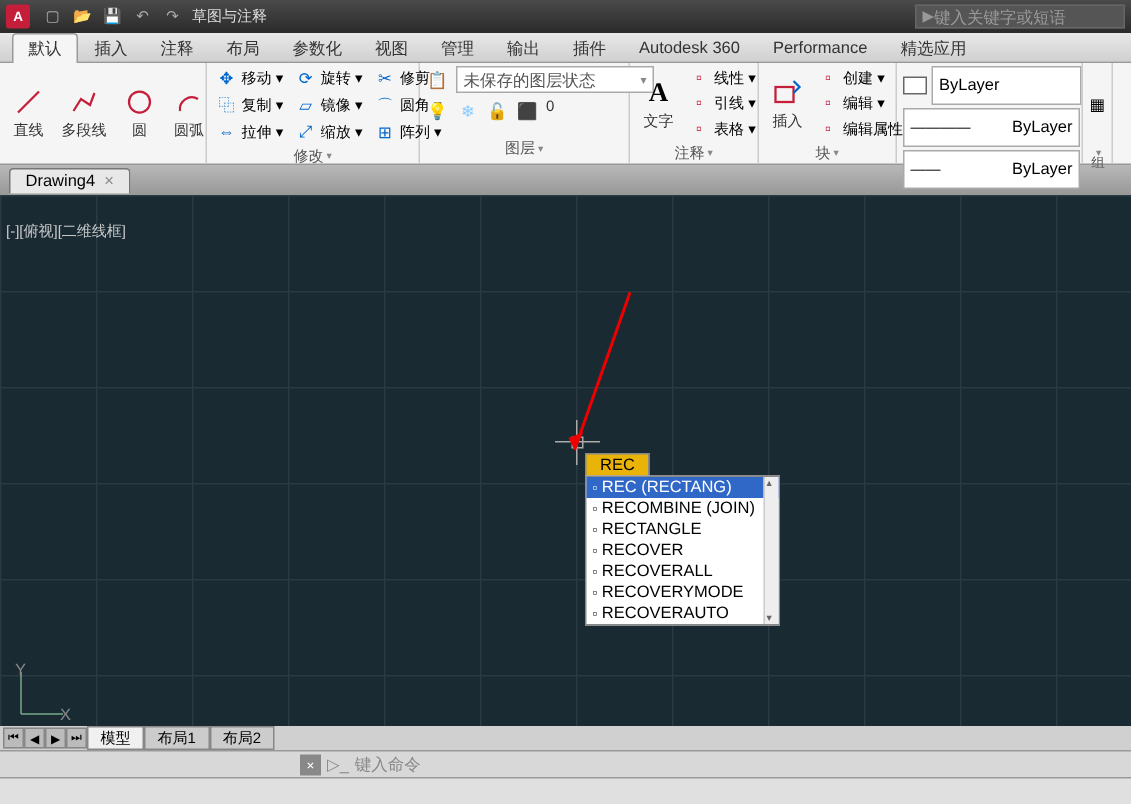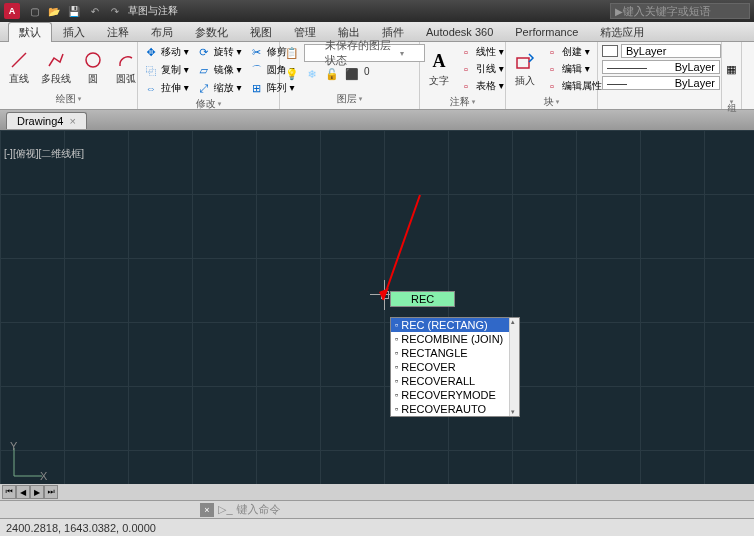--- a/index.html
+++ b/index.html
@@ -17,39 +17,39 @@
 .panel{border-right:1px solid #ccc;display:flex;flex-direction:column;padding:2px 4px}
 .panel-body{flex:1;display:flex;align-items:center;gap:3px}
 .panel-title{font-size:10px;color:#555;text-align:center;padding:1px 0;display:flex;align-items:center;justify-content:center;gap:2px}
 .panel-title::after{content:"▾";font-size:7px;color:#888}
 .big-btn{display:flex;flex-direction:column;align-items:center;gap:1px;padding:2px 4px;cursor:pointer}
 .btn-icon{width:22px;height:22px;display:flex;align-items:center;justify-content:center}
 .btn-lbl{font-size:10px;color:#333;white-space:nowrap}
 .mini-grid{display:grid;grid-template-columns:repeat(3,auto);gap:2px 4px}
 .mini-row{display:flex;align-items:center;gap:3px;padding:1px 2px;cursor:pointer;white-space:nowrap;font-size:10px}
 .mini-icon{width:14px;height:14px;display:flex;align-items:center;justify-content:center;font-size:11px}
-.dd{width:121px;height:18px;border:1px solid #aaa;background:#fff;display:flex;align-items:center;padding:0 20px;font-size:10px;color:#555}
+.dd{width:132px;height:18px;border:1px solid #aaa;background:#fff;display:flex;align-items:center;padding:0 4px;font-size:10px;color:#555}
 .dd::after{content:"▾";margin-left:auto;font-size:8px;color:#888}
 .icon-row{display:flex;gap:4px;margin-top:2px}
 .sm-icon{width:16px;height:16px;display:flex;align-items:center;justify-content:center;cursor:pointer;font-size:11px}
 .layer-swatch{width:16px;height:12px;border:1px solid #666;background:#fff}
-.layer-line{width:100px;height:14px;border:1px solid #aaa;background:#fff;display:flex;align-items:center;padding:0 4px;font-size:10px}
+.layer-line{width:100px;height:26px;border:1px solid #aaa;background:#fff;display:flex;align-items:center;padding:0 4px;font-size:10px}
 .doc-tabs{height:20px;background:linear-gradient(#b8b8b8,#989898);display:flex;align-items:center;padding-left:6px}
 .doc-tab{background:#e8e8e8;padding:2px 10px;border-radius:3px 3px 0 0;border:1px solid #777;border-bottom:none;font-size:10px;display:flex;align-items:center;gap:6px}
 .doc-tab .x{color:#888;cursor:pointer}
 .canvas{position:relative;height:370px;background:#1a2a33;overflow:hidden}
 .grid-line{position:absolute;background:#2a3a43}
 .vp-label{position:absolute;top:17px;left:4px;color:#c8c8c8;font-size:10px}
 .crosshair{position:absolute;left:370px;top:150px;width:30px;height:30px}
 .crosshair::before,.crosshair::after{content:"";position:absolute;background:#aaa}
 .crosshair::before{left:0;top:14px;width:30px;height:1px}
 .crosshair::after{left:14px;top:0;width:1px;height:30px}
 .crosshair .box{position:absolute;left:11px;top:11px;width:8px;height:8px;border:1px solid #aaa}
 .arrow-svg{position:absolute;left:375px;top:60px;pointer-events:none}
-.cmd-input{position:absolute;left:390px;top:161px;background:#86efac;border:1px solid #888;padding:1px 20px;font-size:11px;min-width:32px}
+.cmd-input{position:absolute;left:390px;top:172px;background:#eab308;border:1px solid #888;padding:1px 9px;font-size:11px;min-width:32px}
 .ac-list{position:absolute;left:390px;top:187px;width:130px;background:#fff;border:1px solid #888;font-size:11px}
 .ac-item{padding:1px 4px;display:flex;align-items:center;gap:3px;cursor:pointer}
 .ac-item.sel{background:#3068c8;color:#fff}
 .ac-scroll{position:absolute;right:0;top:0;bottom:0;width:10px;background:#eee;border-left:1px solid #ccc}
 .ac-scroll::before{content:"▴";position:absolute;top:0;left:1px;font-size:7px;color:#666}
 .ac-scroll::after{content:"▾";position:absolute;bottom:0;left:1px;font-size:7px;color:#666}
 .ucs{position:absolute;left:8px;bottom:18px}
 .model-tabs{position:absolute;left:0;bottom:0;right:0;height:16px;background:#d0d0d0;display:flex;align-items:center;padding-left:2px;gap:0}
 .mt-btn{width:14px;height:14px;background:#bbb;border:1px solid #888;display:flex;align-items:center;justify-content:center;font-size:8px;cursor:pointer}
 .mtab{padding:0 8px;border:1px solid #888;background:#ccc;font-size:10px;cursor:pointer}
@@ -123,21 +123,20 @@
         </div>
         <div class="big-btn">
           <div class="btn-icon">
             <svg width="20" height="20">
               <path d="M4 16 A8 8 0 0 1 16 8" fill="none" stroke="#c41e3a" stroke-width="1.5"></path>
             </svg>
           </div>
           <span class="btn-lbl">圆弧</span>
         </div>
       </div>
-    <div class="panel-title">绘图</div>
   </div>
   <div class="panel" style="width:142px">
     <div class="panel-body">
         <div class="mini-grid" id="mod-grid">
           <div class="mini-row"><span class="mini-icon" style="color:#06c">✥</span>移动 ▾</div>
           <div class="mini-row"><span class="mini-icon" style="color:#06c">⟳</span>旋转 ▾</div>
           <div class="mini-row"><span class="mini-icon" style="color:#06c">✂</span>修剪 ▾</div>
           <div class="mini-row"><span class="mini-icon" style="color:#06c">⿻</span>复制 ▾</div>
           <div class="mini-row"><span class="mini-icon" style="color:#06c">▱</span>镜像 ▾</div>
           <div class="mini-row"><span class="mini-icon" style="color:#06c">⌒</span>圆角 ▾</div>
@@ -268,24 +267,28 @@
     <line x1="6" y1="34" x2="34" y2="34" stroke="#7a8" stroke-width="1"></line>
     <line x1="6" y1="34" x2="6" y2="6" stroke="#7a8" stroke-width="1"></line>
     <text x="32" y="38" fill="#888" font-size="9">X</text>
     <text x="2" y="8" fill="#888" font-size="9">Y</text>
   </svg>
   <div class="model-tabs">
     <span class="mt-btn">⏮</span>
     <span class="mt-btn">◀</span>
     <span class="mt-btn">▶</span>
     <span class="mt-btn">⏭</span>
+    <span id="mtabs" style="display:flex">
+        <div class="mtab active">模型</div>
+        <div class="mtab">布局1</div>
+        <div class="mtab">布局2</div>
+      </span>
   </div>
 </div>
 
 <div class="cmdbar">
   <span class="cmd-x">×</span>
   <span style="color:#888">▷_</span>
   <span class="cmd-prompt">键入命令</span>
 </div>
 
 <div class="statusbar">
-  <span class="coords">2400.2818, 1643.0382, 0.0000</span>
 </div>
 
 </body></html>

